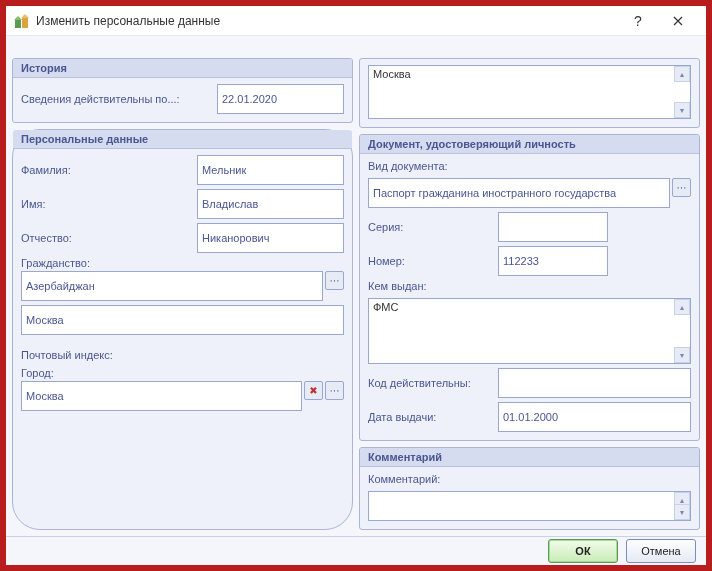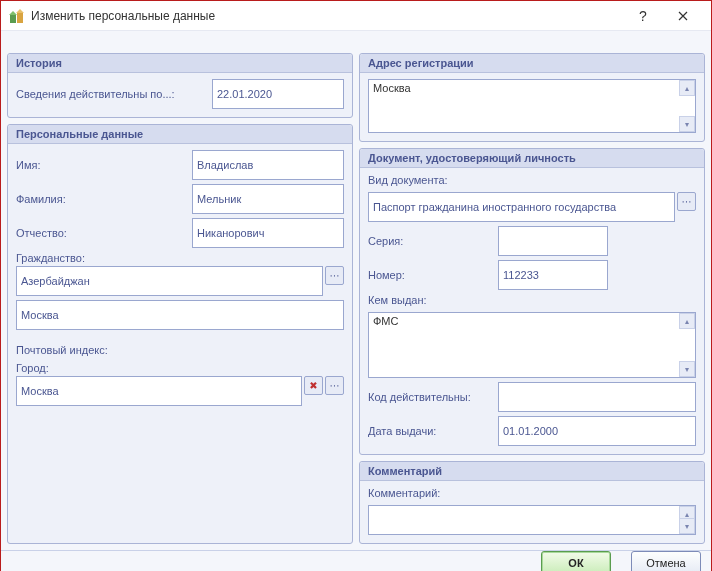--- a/index.html
+++ b/index.html
@@ -7,21 +7,21 @@
     font-family: Tahoma, Arial, sans-serif;
     font-size: 11px;
     background: #fff;
     width: 712px;
     height: 571px;
     overflow: hidden;
   }
   .window {
     width: 712px;
     height: 571px;
-    border: 1px solid #b91c1c;
+    border: 6px solid #b91c1c;
     background: #f4f6fb;
     display: flex;
     flex-direction: column;
   }
   .titlebar {
     height: 30px;
     background: #fff;
     border-bottom: 1px solid #e6e9f2;
     display: flex;
     align-items: center;
@@ -39,21 +39,21 @@
   }
   .titlebar .win-btn.help { font-size: 14px; }
   .content {
     flex: 1;
     display: flex;
     gap: 6px;
     padding: 6px;
     background: #f4f6fb;
   }
   .col { flex: 1; display: flex; flex-direction: column; gap: 6px; min-width: 0; margin-top: 16px; }
-  .col.left .fieldset.personal { flex: 1; }
+  .col.left .fieldset.personal { flex: 1; border-radius: 28px; }
   .col.right .fieldset.comment { flex: 1; }
   .fieldset {
     border: 1px solid #aab4d6;
     border-radius: 3px;
     background: #eef1f9;
     display: flex; flex-direction: column;
   }
   .fieldset .legend {
     background: #d6dcef;
     border-bottom: 1px solid #b8c1dd;
@@ -110,21 +110,21 @@
     display: flex; align-items: center; justify-content: center;
     font-size: 8px; color: #7a85b0;
   }
   .txt-wrap .scroll-arrow.up { top: 1px; }
   .txt-wrap .scroll-arrow.down { bottom: 1px; }
   .footer {
     height: 36px;
     border-top: 1px solid #c9d1e8;
     background: #f4f6fb;
     display: flex; align-items: center; justify-content: flex-end;
-    gap: 20px; padding: 0 10px;
+    gap: 8px; padding: 0 10px;
   }
   .btn {
     min-width: 70px; height: 24px;
     border: 1px solid #7d8bb8;
     background: linear-gradient(#fdfefe, #e5eaf4);
     border-radius: 3px;
     font-family: inherit; font-size: 11px;
     color: #222; cursor: pointer;
     padding: 0 12px;
   }
@@ -169,26 +169,26 @@
             <span class="lbl" style="width:190px">Сведения действительны по...:</span>
             <input class="inp" value="22.01.2020" style="">
           </div>
         </div>
       </div>
 
       <div class="fieldset personal">
         <div class="legend">Персональные данные</div>
         <div class="body">
           <div class="row">
+            <span class="lbl" style="width:170px">Фамилия:</span>
+            <input class="inp" value="Мельник" style="">
+          </div>
+          <div class="row">
             <span class="lbl" style="width:170px">Имя:</span>
             <input class="inp" value="Владислав" style="">
-          </div>
-          <div class="row">
-            <span class="lbl" style="width:170px">Фамилия:</span>
-            <input class="inp" value="Мельник" style="">
           </div>
           <div class="row">
             <span class="lbl" style="width:170px">Отчество:</span>
             <input class="inp" value="Никанорович" style="">
           </div>
 
           <div>
             <span class="full-lbl">Гражданство:</span>
             <div class="full-input-row">
               <input class="inp" value="Азербайджан" style="">
@@ -223,21 +223,20 @@
           </div>
 
         </div>
       </div>
 
     </div>
 
     <div class="col right">
 
       <div class="fieldset">
-        <div class="legend">Адрес регистрации</div>
         <div class="body">
           <div class="txt-wrap">
             <textarea class="txt" rows="4" style="">Москва</textarea>
             <div class="scroll-arrow up">▴</div>
             <div class="scroll-arrow down">▾</div>
           </div>
         </div>
       </div>
 
       <div class="fieldset">

